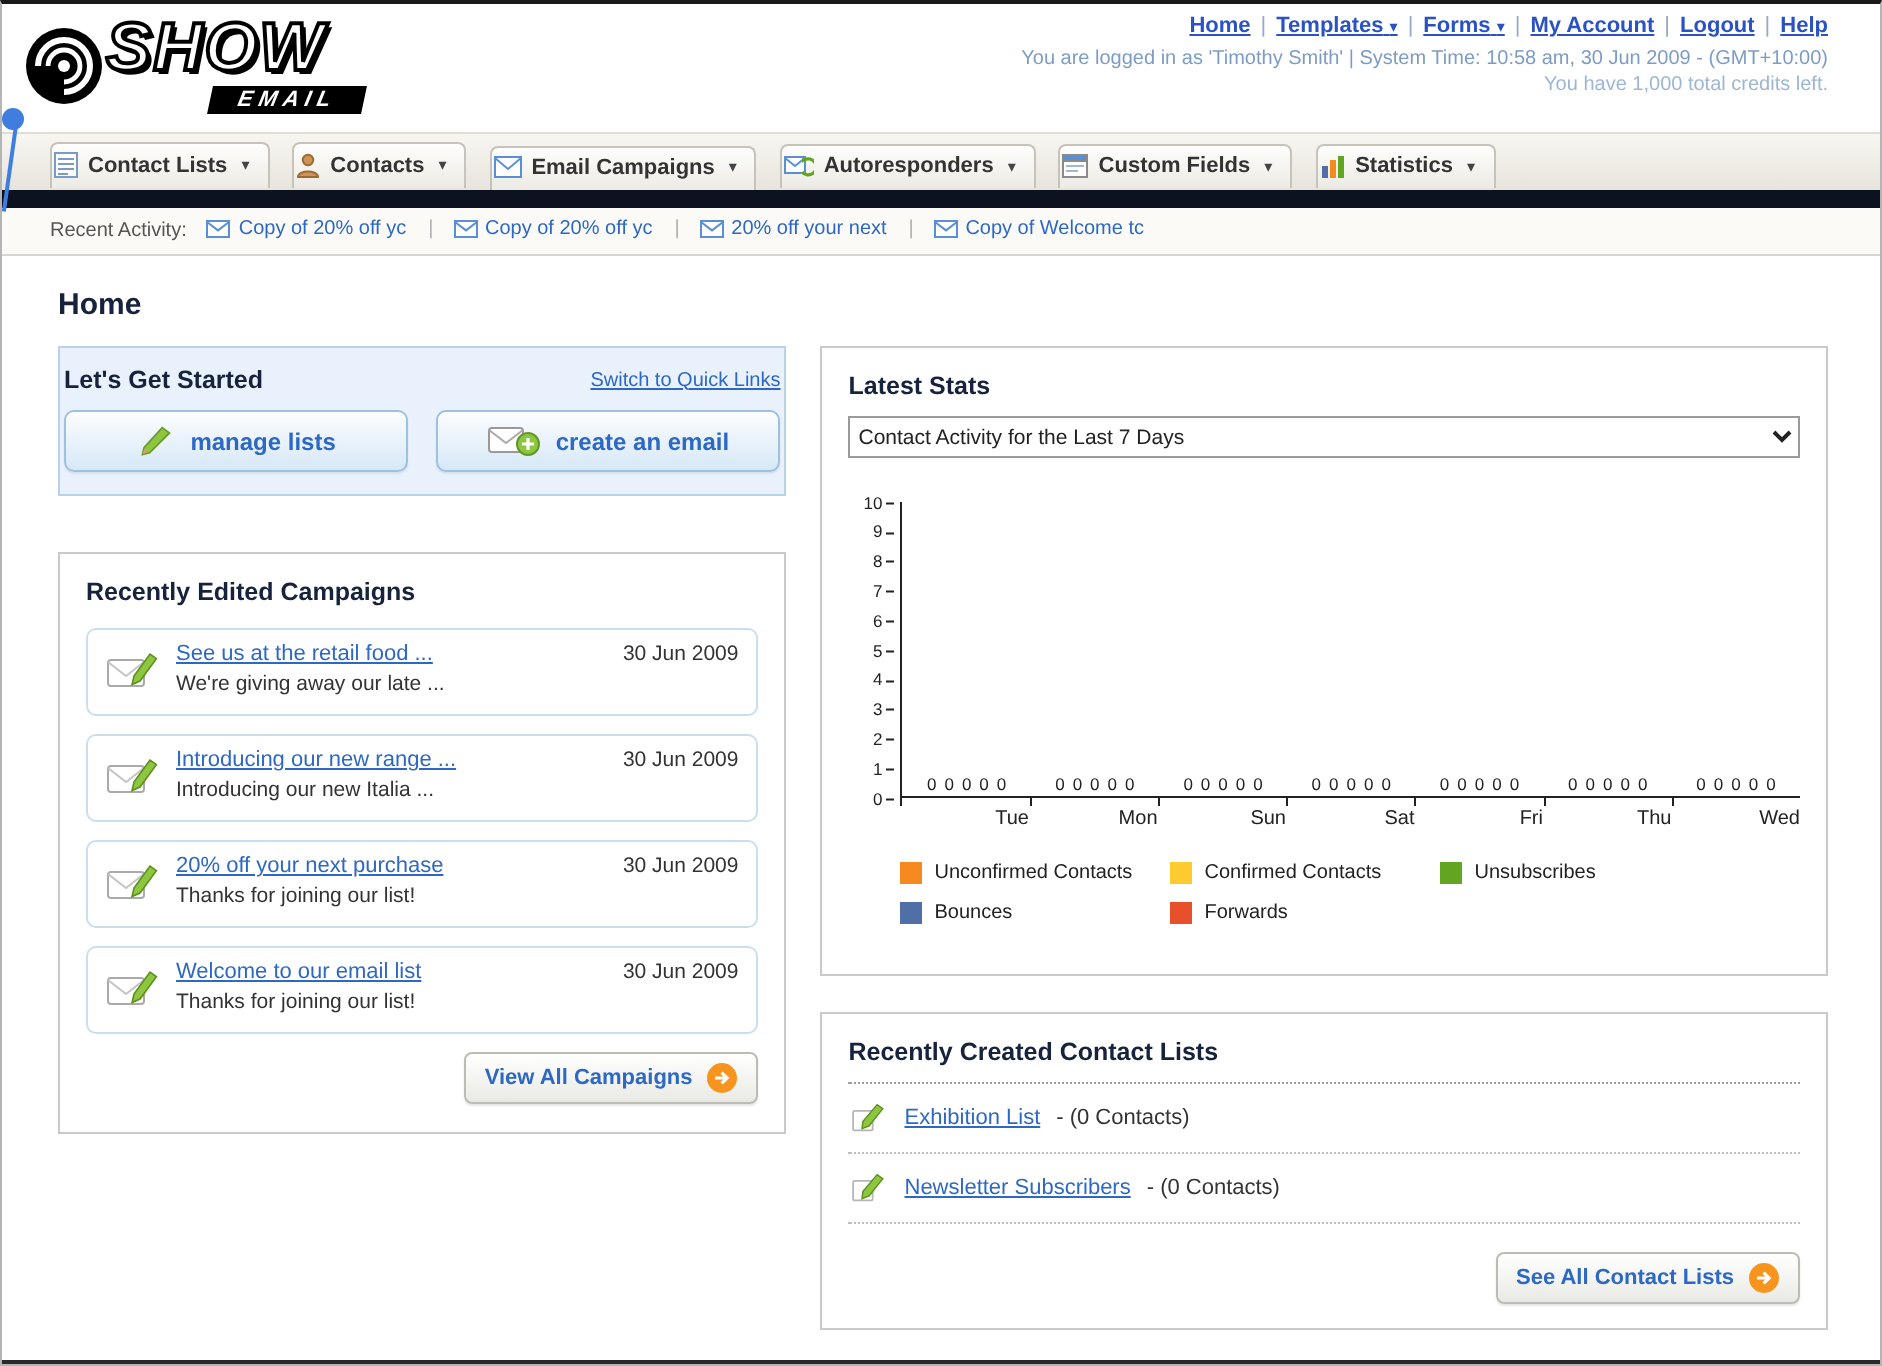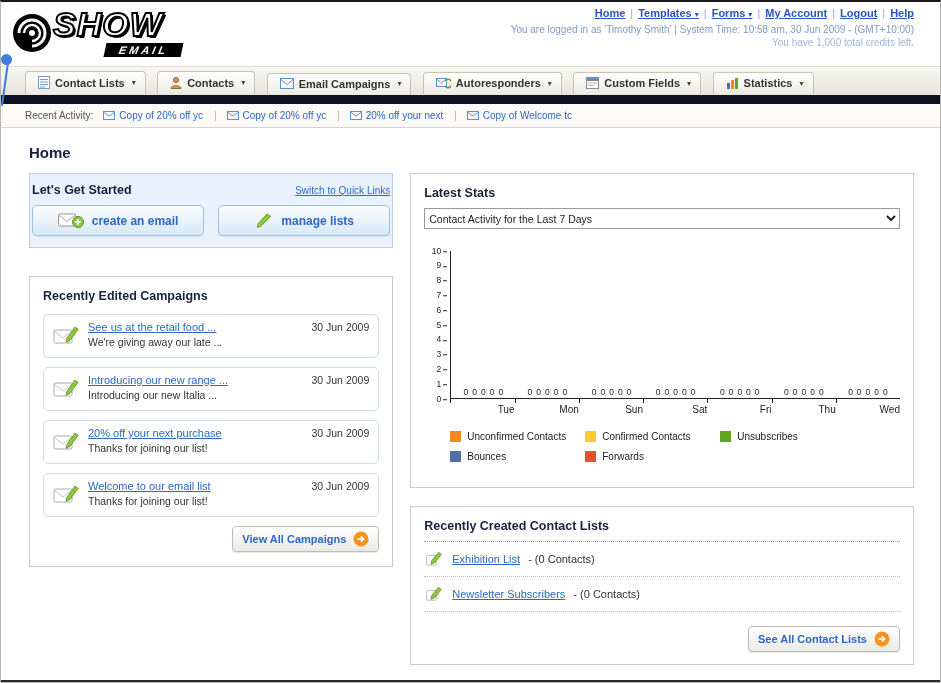--- a/index.html
+++ b/index.html
@@ -23,21 +23,21 @@
   .sys-line { font-size:10px; color:#7d9cc4; margin-top:5px; }
   .credits-line { font-size:10px; color:#9db6d6; margin-top:2px; }
   .dot { position:absolute; border-radius:50%; background:#3f7ede; }
   .dot-tr { width:9px; height:9px; right:2px; top:6px; }
   .pin { position:absolute; left:0px; top:52px; width:11px; height:11px; border-radius:50%; background:#3f7ede; z-index:5; }
   .pin-line { position:absolute; left:3px; top:60px; width:2px; height:44px; background:#3f7ede; transform:rotate(8deg); z-index:5; }
 
   
   .tab-bar { height:29px; background:linear-gradient(#f7f6f1, #e7e4dc); border-top:1px solid #e0ddd5;
              padding:4px 0 0 24px; white-space:nowrap; }
-  .tab { display:inline-flex; align-items:center; gap:5px; margin-right:7px; padding:4px 9px 5px 12px;
+  .tab { display:inline-flex; align-items:center; gap:5px; margin-right:7px; padding:4px 9px 5px 1px;
          background:linear-gradient(#fefefd, #eceae3); border:1px solid #c6c3ba; border-bottom:none;
          border-radius:4px 4px 0 0; font-size:11px; font-weight:bold; color:#333; cursor:pointer; }
   .tab .caret { font-size:8px; color:#444; margin-left:2px; }
   .dark-bar { height:9px; background:#0c1220; }
 
   
   .activity-bar { height:24px; background:#fbfaf7; border-bottom:1px solid #d8d6d0;
                   display:flex; align-items:center; padding-left:24px; font-size:10px; }
   .activity-label { color:#555; margin-right:10px; }
   .act-item { display:inline-flex; align-items:center; gap:4px; color:#2d68c4; cursor:pointer; }
@@ -244,34 +244,34 @@
 
       <div class="left-col">
 
         <div class="get-started">
           <div class="gs-head">
             <span class="panel-title">Let's Get Started</span>
             <a class="gs-link">Switch to Quick Links</a>
           </div>
           <div class="gs-buttons">
             <button class="gs-btn">
+              <svg width="19" height="18" viewBox="0 0 20 20">
+                  <path d="M3 17 L4 13 L14 2 L18 5 L7 16 Z" fill="#8dc63f" stroke="#6a9a28"></path>
+                  <path d="M3 17 L4.2 13.5 L6.6 15.4 Z" fill="#caa66a"></path>
+                </svg>
+              <span>manage lists</span>
+            </button>
+            <button class="gs-btn">
               <svg width="26" height="18" viewBox="0 0 26 18">
                   <rect x="0.5" y="2" width="17" height="12" rx="1.5" fill="#fff" stroke="#999"></rect>
                   <path d="M0.5 3 L9 9.5 L17.5 3" fill="none" stroke="#aaa"></path>
                   <circle cx="20" cy="10" r="5.5" fill="#8dc63f" stroke="#64962a"></circle>
                   <path d="M20 7 v6 M17 10 h6" stroke="#fff" stroke-width="1.6"></path>
                 </svg>
               <span>create an email</span>
-            </button>
-            <button class="gs-btn">
-              <svg width="19" height="18" viewBox="0 0 20 20">
-                  <path d="M3 17 L4 13 L14 2 L18 5 L7 16 Z" fill="#8dc63f" stroke="#6a9a28"></path>
-                  <path d="M3 17 L4.2 13.5 L6.6 15.4 Z" fill="#caa66a"></path>
-                </svg>
-              <span>manage lists</span>
             </button>
           </div>
         </div>
 
         <div class="panel campaigns-panel">
           <div class="panel-title">Recently Edited Campaigns</div>
           <div class="campaign-list">
 
               <div class="campaign-item">
                 <span class="icon">

